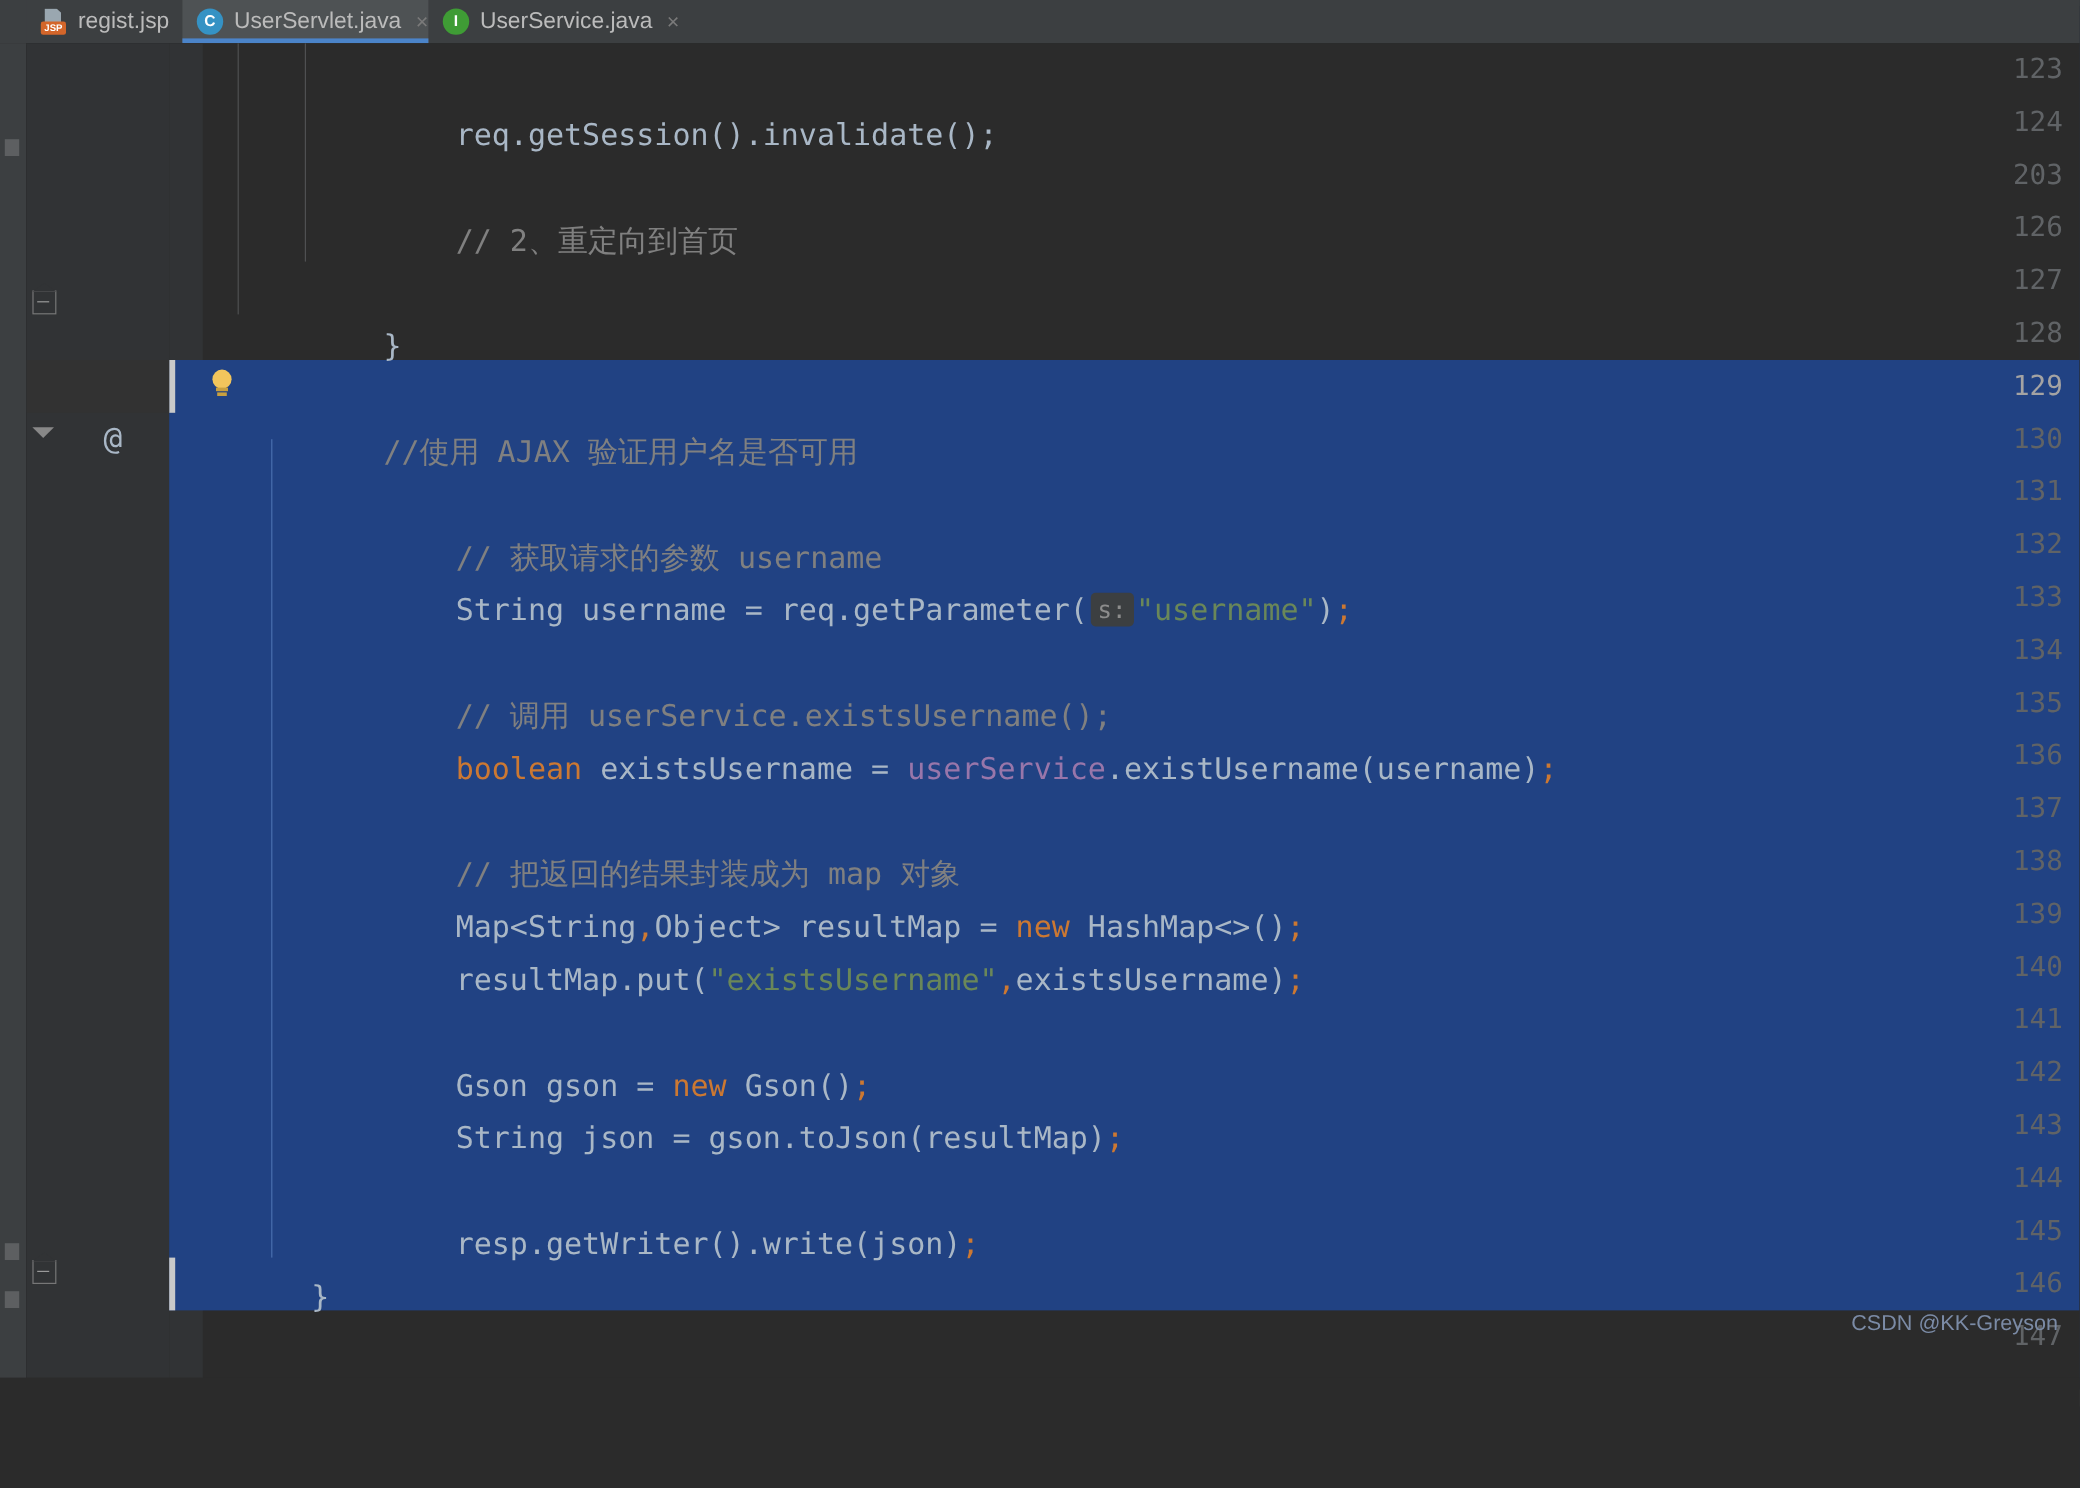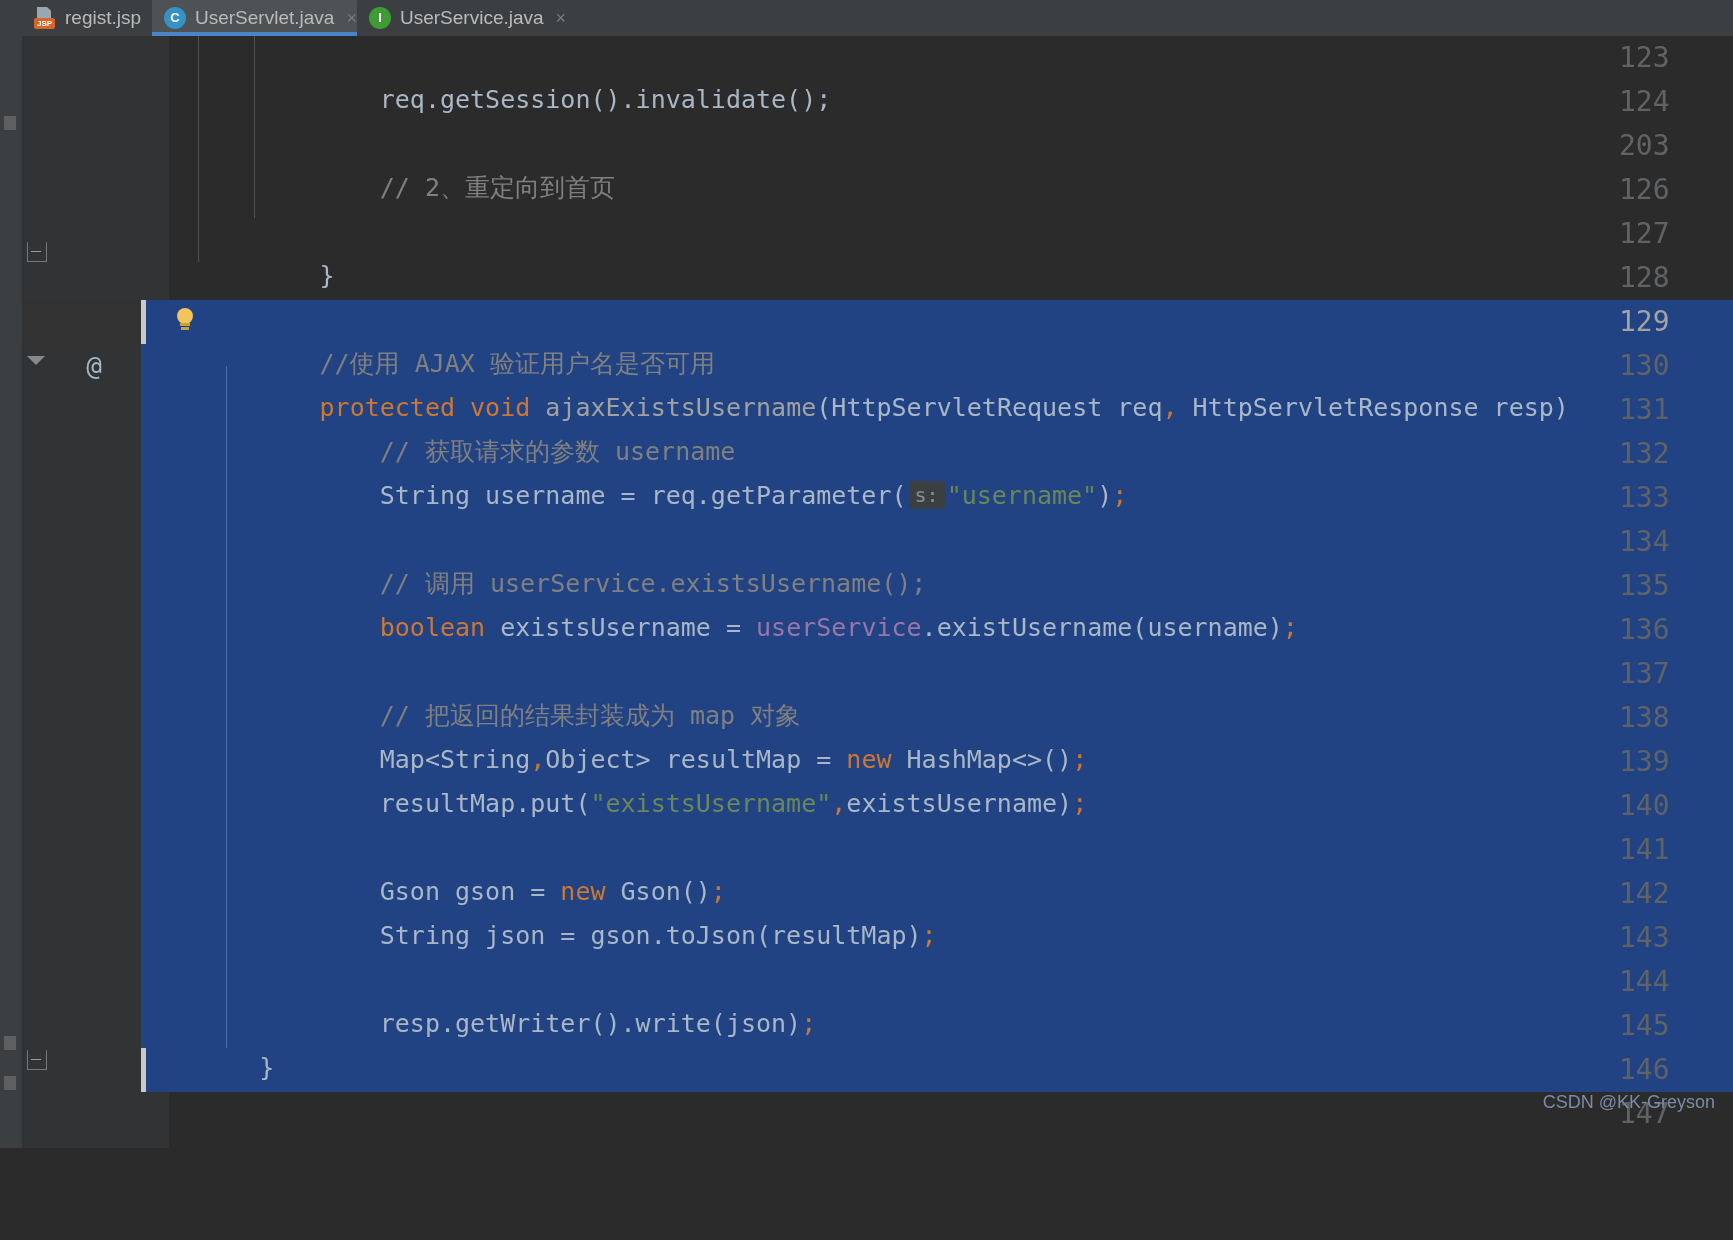--- a/index.html
+++ b/index.html
@@ -42,22 +42,22 @@
 
   
   .leftstrip{position:absolute;left:0;top:36px;width:22px;height:1204px;background:#3c3f41;}
   .leftstrip .mark{position:absolute;left:4px;width:12px;height:14px;background:#5d5f61;}
 
   
   .editor{position:absolute;left:22px;top:36px;width:1711px;height:1204px;
           background:#2b2b2b;overflow:hidden;}
 
   .gutter{position:absolute;left:0;top:0;width:119px;height:1204px;background:#313335;}
-  .lnum{position:absolute;right:14px;width:100px;text-align:left;color:#606366;
-        font-size:28px;line-height:44px;height:44px;
+  .lnum{position:absolute;right:14px;width:100px;text-align:right;color:#606366;
+        font-size:23px;line-height:44px;height:44px;
         font-family:"DejaVu Sans Mono","Liberation Mono",monospace;}
   .lnum.cur{color:#a4a3a3;}
 
   
   .anncol{position:absolute;left:52px;top:0;width:40px;height:1204px;}
   .ovr{position:absolute;left:0;width:40px;height:44px;line-height:44px;
        color:#a9b7c6;font-size:26px;text-align:center;}
 
   
   .foldstrip{position:absolute;left:119px;top:0;width:28px;height:1204px;background:#313335;}
@@ -73,21 +73,21 @@
      border-top:9px solid #888;}
 
   
   .bulb{position:absolute;width:22px;height:26px;}
   .bulb .b{position:absolute;left:3px;top:0;width:16px;height:16px;border-radius:50%;
            background:#f2c55c;}
   .bulb .s{position:absolute;left:6px;top:15px;width:10px;height:3px;background:#c8a040;}
   .bulb .s2{position:absolute;left:7px;top:19px;width:8px;height:3px;background:#c8a040;}
 
   
-  .code{position:absolute;left:147px;top:4px;width:1564px;height:848px;}
+  .code{position:absolute;left:147px;top:17px;width:1564px;height:848px;}
   .line{position:absolute;left:0;height:44px;line-height:44px;white-space:pre;
         font-size:25px;color:#a9b7c6;letter-spacing:0px;
         font-family:"DejaVu Sans Mono","Liberation Mono",monospace;}
 
   
   .selband{position:absolute;left:0;background:#214283;}
   .selcaretbar{position:absolute;width:5px;background:#c9c9c9;}
 
   
   .iguide{position:absolute;width:1px;background:#4f5052;}
@@ -232,23 +232,20 @@
     </div>
 
     <div class="line" style="top:214px;">
       <span class="pn"></span>
     </div>
 
     <div class="line" style="top:258px;">
       <span class="cmt">    //使用 AJAX 验证用户名是否可用</span>
     </div>
 
-    <div class="line" style="top:302px;">
-      <span class="pn">    </span><span class="kw">protected</span><span class="pn"> </span><span class="kw">void</span><span class="pn"> </span><span class="mth">ajaxExistsUsername</span><span class="pn">(HttpServletRequest req</span><span class="sc">,</span><span class="pn"> HttpServletResponse resp)</span>
-    </div>
 
     <div class="line" style="top:346px;">
       <span class="cmt">        // 获取请求的参数 username</span>
     </div>
 
     <div class="line" style="top:390px;">
       <span class="pn">        String username = req.getParameter(</span><span class="hint">s:</span><span class="str">"username"</span><span class="pn">)</span><span class="sc">;</span>
     </div>
 
     <div class="line" style="top:434px;">

